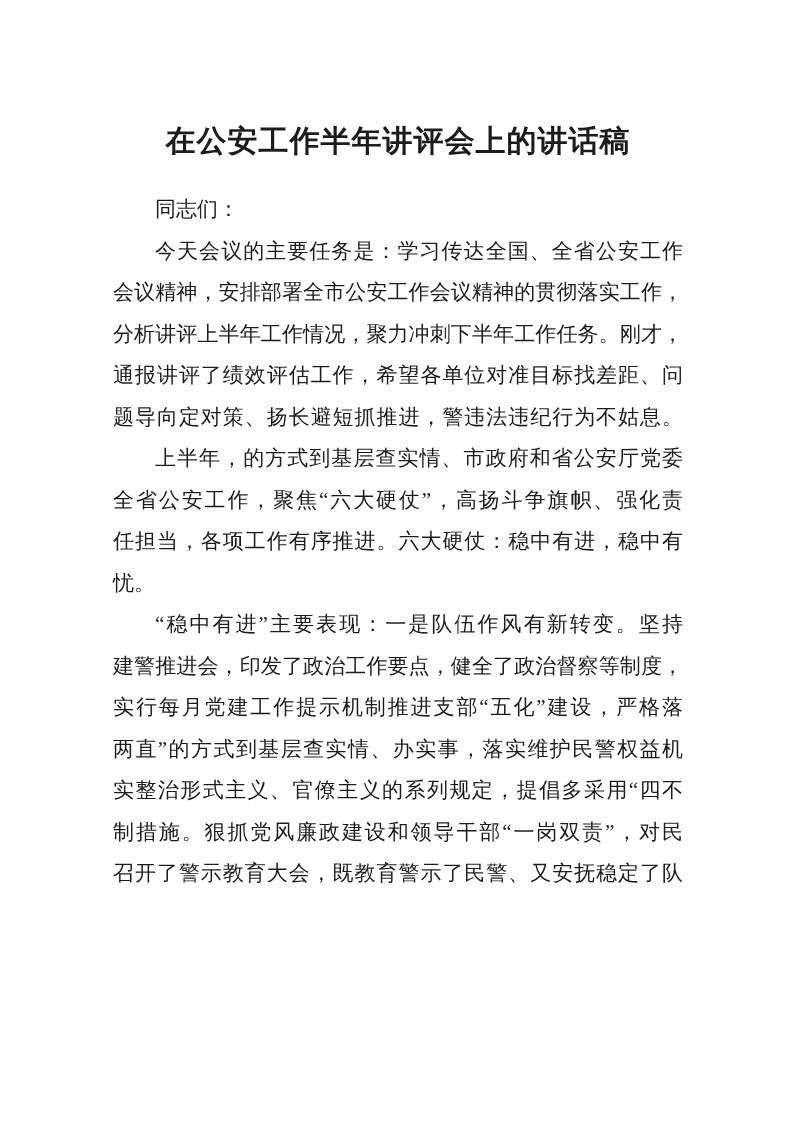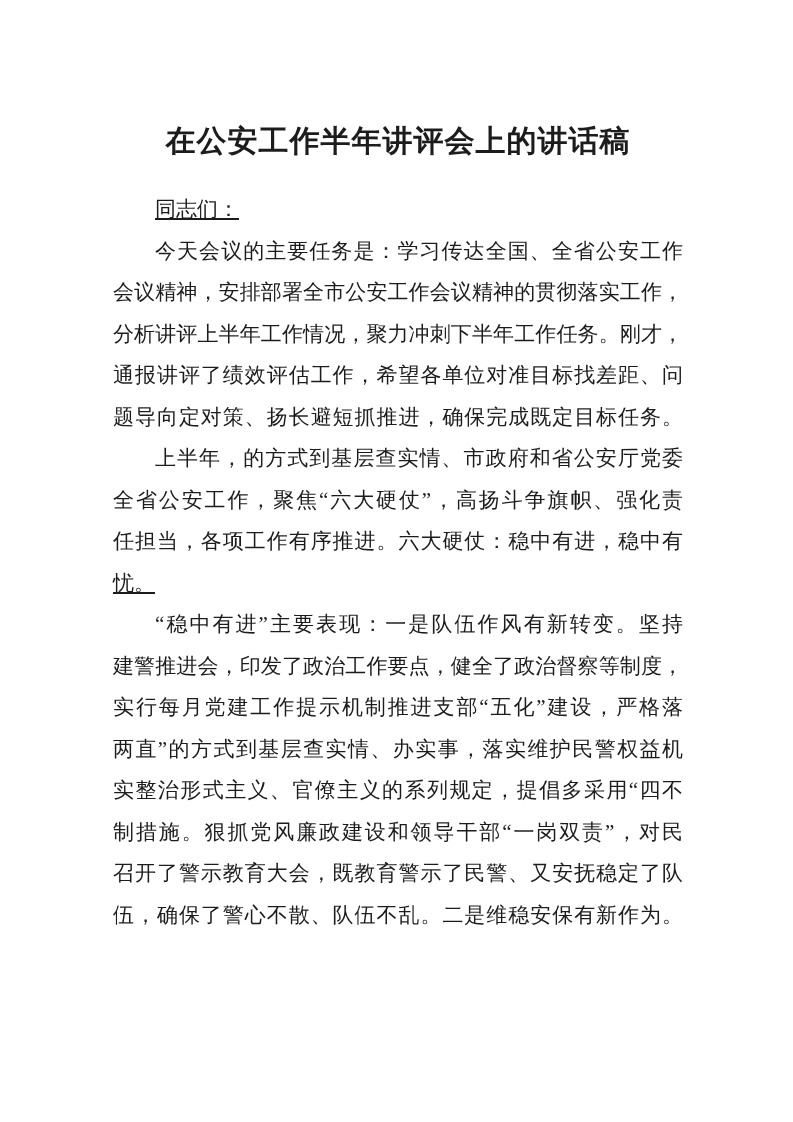--- a/index.html
+++ b/index.html
@@ -27,54 +27,52 @@
   .para { margin: 0; }
   .line {
     font-size: 21px;
     line-height: 41.5px;
     text-align: justify;
     text-align-last: justify;
   }
   .line.short {
     text-align: right;
     text-align-last: left;
-    text-decoration: underline;
   }
   .line.indent { text-indent: 42px; }
 </style>
 </head>
 <body>
 
 <div class="page">
 
   <h1 class="doc-title">在公安工作半年讲评会上的讲话稿</h1>
 
   <div class="para">
     <div class="line indent short">同志们：</div>
   </div>
 
   <div class="para">
     <div class="line indent">今天会议的主要任务是：学习传达全国、全省公安工作</div>
     <div class="line">会议精神，安排部署全市公安工作会议精神的贯彻落实工作，</div>
     <div class="line">分析讲评上半年工作情况，聚力冲刺下半年工作任务。刚才，</div>
     <div class="line">通报讲评了绩效评估工作，希望各单位对准目标找差距、问</div>
-    <div class="line">题导向定对策、扬长避短抓推进，确保完成既定目标任务。</div>
+    <div class="line">题导向定对策、扬长避短抓推进，警违法违纪行为不姑息。</div>
   </div>
 
   <div class="para">
     <div class="line indent">上半年，的方式到基层查实情、市政府和省公安厅党委</div>
     <div class="line">全省公安工作，聚焦“六大硬仗”，高扬斗争旗帜、强化责</div>
     <div class="line">任担当，各项工作有序推进。六大硬仗：稳中有进，稳中有</div>
     <div class="line short">忧。</div>
   </div>
 
   <div class="para">
     <div class="line indent">“稳中有进”主要表现：一是队伍作风有新转变。坚持</div>
     <div class="line">建警推进会，印发了政治工作要点，健全了政治督察等制度，</div>
     <div class="line">实行每月党建工作提示机制推进支部“五化”建设，严格落</div>
     <div class="line">两直”的方式到基层查实情、办实事，落实维护民警权益机</div>
     <div class="line">实整治形式主义、官僚主义的系列规定，提倡多采用“四不</div>
     <div class="line">制措施。狠抓党风廉政建设和领导干部“一岗双责”，对民</div>
     <div class="line">召开了警示教育大会，既教育警示了民警、又安抚稳定了队</div>
-    <div class="line">伍，确保了警心不散、队伍不乱。二是维稳安保有新作为。</div>
   </div>
 
 </div>
 
 </body></html>

